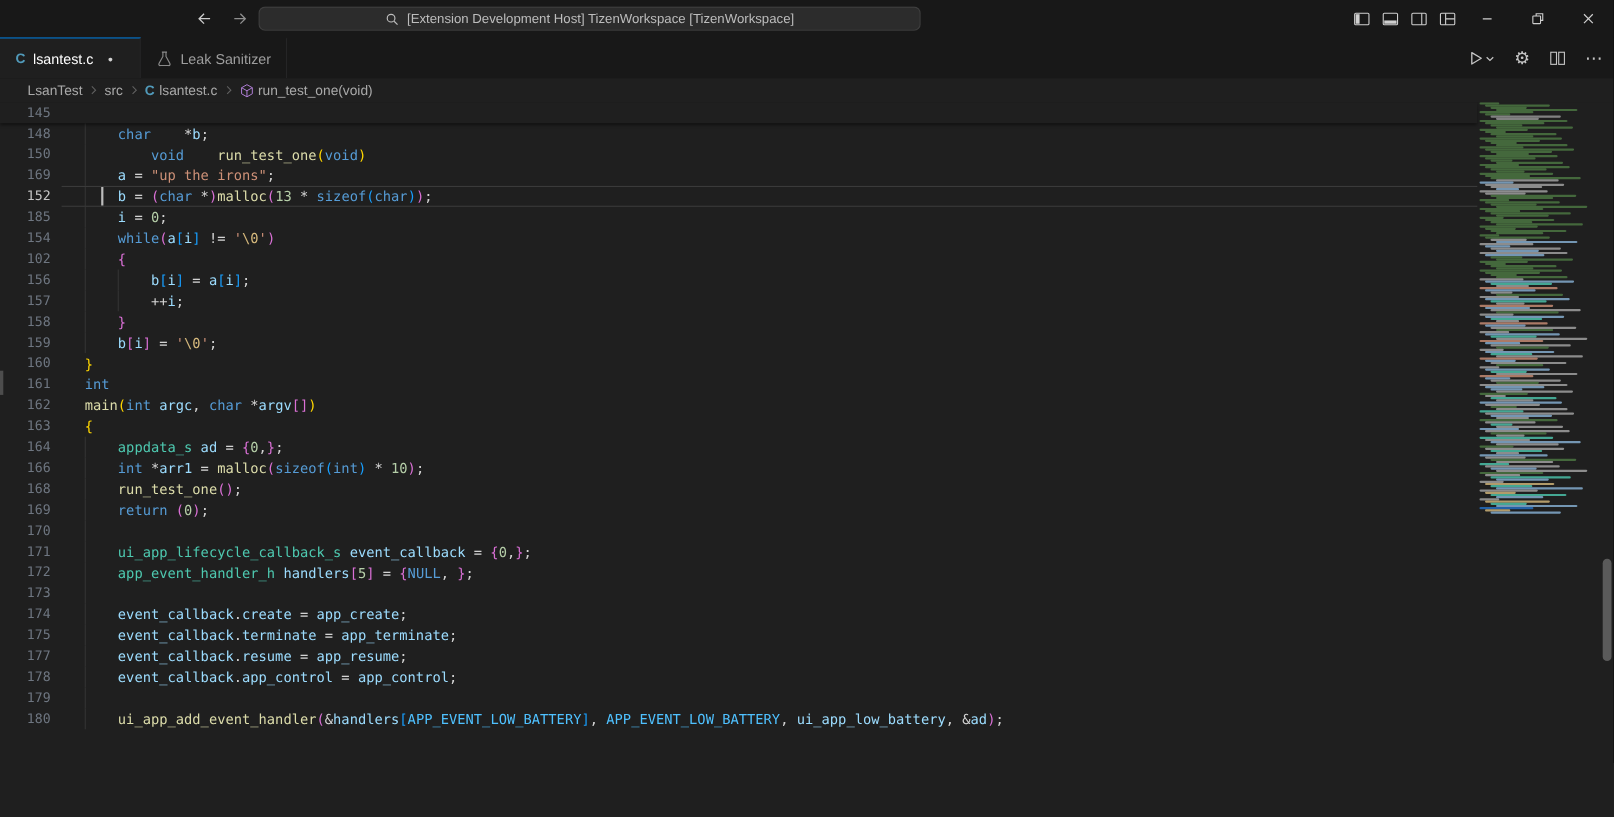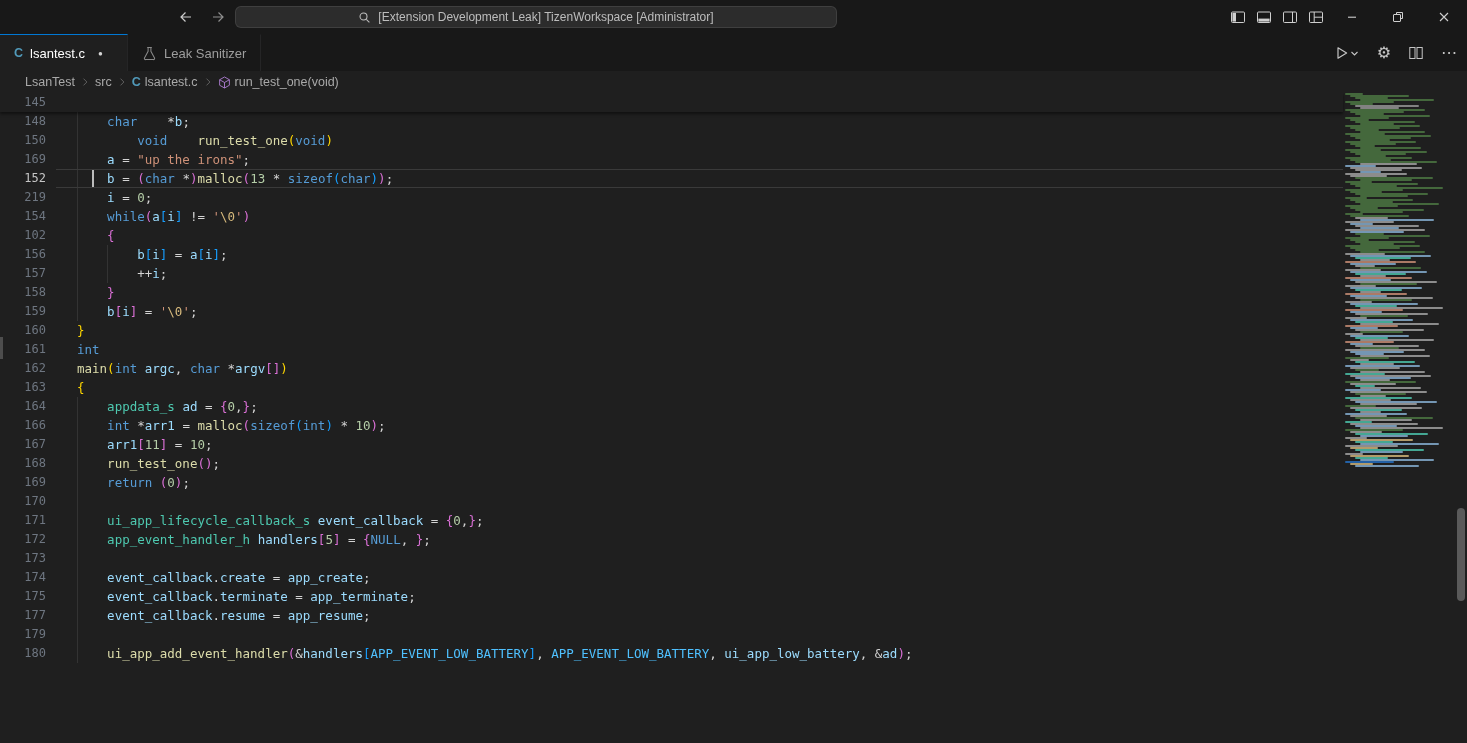--- a/index.html
+++ b/index.html
@@ -82,21 +82,21 @@
         <svg width="16" height="16" viewBox="0 0 16 16">
             <path d="M3 8h10M8.5 3.5L13 8l-4.5 4.5" fill="none" stroke="#8f8f8f" stroke-width="1.2"></path>
           </svg>
       </button>
     </div>
     <div class="command-center">
       <svg width="13" height="13" viewBox="0 0 16 16">
           <circle cx="6.8" cy="6.8" r="4.3" fill="none" stroke="#bdbdbd" stroke-width="1.3"></circle>
           <path d="M10.2 10.2L14 14" stroke="#bdbdbd" stroke-width="1.3"></path>
         </svg>
-      <span>[Extension Development Leak] TizenWorkspace [Administrator]</span>
+      <span>[Extension Development Host] TizenWorkspace [TizenWorkspace]</span>
     </div>
     <div class="win-ctrl">
       <button class="layout-btn">
         <svg width="16" height="16" viewBox="0 0 16 16">
             <rect x="1.5" y="3" width="13" height="10.5" rx="1" fill="none" stroke="#cfcfcf"></rect>
             <rect x="2.4" y="3.9" width="3.6" height="8.7" fill="#cfcfcf"></rect>
           </svg>
       </button>
       <button class="layout-btn">
         <svg width="16" height="16" viewBox="0 0 16 16">
@@ -209,43 +209,43 @@
     <div class="code-pane">
       <div class="sticky mono">
         <span class="ln">145</span>
         <span><span class="tk-kw">void</span><span class="tk-pln">    </span><span class="tk-fn">run_test_one</span><span class="tk-b1">(</span><span class="tk-kw">void</span><span class="tk-b1">)</span></span>
       </div>
       <div class="lines mono">
           <div class="line"><span class="ln">148</span><i class="guide" style="left: 77px;"></i><span><span class="tk-pln">    </span><span class="tk-kw">char</span><span class="tk-pln">    *</span><span class="tk-var">b</span><span class="tk-pln">;</span></span></div>
           <div class="line"><span class="ln">150</span><i class="guide" style="left: 77px;"></i><span></span></div>
           <div class="line"><span class="ln">169</span><i class="guide" style="left: 77px;"></i><span><span class="tk-pln">    </span><span class="tk-var">a</span><span class="tk-pln"> = </span><span class="tk-str">"up the irons"</span><span class="tk-pln">;</span></span></div>
           <div class="line active"><span class="ln">152</span><i class="guide" style="left: 77px;"></i><span><span class="tk-pln">    </span><span class="tk-var">b</span><span class="tk-pln"> = </span><span class="tk-b2">(</span><span class="tk-kw">char</span><span class="tk-pln"> *</span><span class="tk-b2">)</span><span class="tk-fn">malloc</span><span class="tk-b2">(</span><span class="tk-num">13</span><span class="tk-pln"> * </span><span class="tk-kw">sizeof</span><span class="tk-b3">(</span><span class="tk-kw">char</span><span class="tk-b3">)</span><span class="tk-b2">)</span><span class="tk-pln">;</span></span><i class="cursor" style="left: 92.06px;"></i></div>
-          <div class="line"><span class="ln">219</span><i class="guide" style="left: 77px;"></i><span><span class="tk-pln">    </span><span class="tk-var">i</span><span class="tk-pln"> = </span><span class="tk-num">0</span><span class="tk-pln">;</span></span></div>
+          <div class="line"><span class="ln">185</span><i class="guide" style="left: 77px;"></i><span><span class="tk-pln">    </span><span class="tk-var">i</span><span class="tk-pln"> = </span><span class="tk-num">0</span><span class="tk-pln">;</span></span></div>
           <div class="line"><span class="ln">154</span><i class="guide" style="left: 77px;"></i><span><span class="tk-pln">    </span><span class="tk-kw">while</span><span class="tk-b2">(</span><span class="tk-var">a</span><span class="tk-b3">[</span><span class="tk-var">i</span><span class="tk-b3">]</span><span class="tk-pln"> != </span><span class="tk-str">'</span><span class="tk-esc">\0</span><span class="tk-str">'</span><span class="tk-b2">)</span></span></div>
           <div class="line"><span class="ln">102</span><i class="guide" style="left: 77px;"></i><span><span class="tk-pln">    </span><span class="tk-b2">{</span></span></div>
           <div class="line"><span class="ln">156</span><i class="guide" style="left: 77px;"></i><i class="guide" style="left: 107px;"></i><span><span class="tk-pln">        </span><span class="tk-var">b</span><span class="tk-b3">[</span><span class="tk-var">i</span><span class="tk-b3">]</span><span class="tk-pln"> = </span><span class="tk-var">a</span><span class="tk-b3">[</span><span class="tk-var">i</span><span class="tk-b3">]</span><span class="tk-pln">;</span></span></div>
           <div class="line"><span class="ln">157</span><i class="guide" style="left: 77px;"></i><i class="guide" style="left: 107px;"></i><span><span class="tk-pln">        ++</span><span class="tk-var">i</span><span class="tk-pln">;</span></span></div>
           <div class="line"><span class="ln">158</span><i class="guide" style="left: 77px;"></i><span><span class="tk-pln">    </span><span class="tk-b2">}</span></span></div>
           <div class="line"><span class="ln">159</span><i class="guide" style="left: 77px;"></i><span><span class="tk-pln">    </span><span class="tk-var">b</span><span class="tk-b2">[</span><span class="tk-var">i</span><span class="tk-b2">]</span><span class="tk-pln"> = </span><span class="tk-str">'</span><span class="tk-esc">\0</span><span class="tk-str">'</span><span class="tk-pln">;</span></span></div>
           <div class="line"><span class="ln">160</span><span><span class="tk-b1">}</span></span></div>
           <div class="line"><span class="ln">161</span><span><span class="tk-kw">int</span></span></div>
           <div class="line"><span class="ln">162</span><span><span class="tk-fn">main</span><span class="tk-b1">(</span><span class="tk-kw">int</span><span class="tk-pln"> </span><span class="tk-var">argc</span><span class="tk-pln">, </span><span class="tk-kw">char</span><span class="tk-pln"> *</span><span class="tk-var">argv</span><span class="tk-b2">[</span><span class="tk-b2">]</span><span class="tk-b1">)</span></span></div>
           <div class="line"><span class="ln">163</span><span><span class="tk-b1">{</span></span></div>
           <div class="line"><span class="ln">164</span><i class="guide" style="left: 77px;"></i><span><span class="tk-pln">    </span><span class="tk-typ">appdata_s</span><span class="tk-pln"> </span><span class="tk-var">ad</span><span class="tk-pln"> = </span><span class="tk-b2">{</span><span class="tk-num">0</span><span class="tk-pln">,</span><span class="tk-b2">}</span><span class="tk-pln">;</span></span></div>
           <div class="line"><span class="ln">166</span><i class="guide" style="left: 77px;"></i><span><span class="tk-pln">    </span><span class="tk-kw">int</span><span class="tk-pln"> *</span><span class="tk-var">arr1</span><span class="tk-pln"> = </span><span class="tk-fn">malloc</span><span class="tk-b2">(</span><span class="tk-kw">sizeof</span><span class="tk-b3">(</span><span class="tk-kw">int</span><span class="tk-b3">)</span><span class="tk-pln"> * </span><span class="tk-num">10</span><span class="tk-b2">)</span><span class="tk-pln">;</span></span></div>
-          <div class="line"><span class="ln">167</span><i class="guide" style="left: 77px;"></i><span><span class="tk-pln">    </span><span class="tk-var">arr1</span><span class="tk-b2">[</span><span class="tk-num">11</span><span class="tk-b2">]</span><span class="tk-pln"> = </span><span class="tk-num">10</span><span class="tk-pln">;</span></span></div>
           <div class="line"><span class="ln">168</span><i class="guide" style="left: 77px;"></i><span><span class="tk-pln">    </span><span class="tk-fn">run_test_one</span><span class="tk-b2">(</span><span class="tk-b2">)</span><span class="tk-pln">;</span></span></div>
           <div class="line"><span class="ln">169</span><i class="guide" style="left: 77px;"></i><span><span class="tk-pln">    </span><span class="tk-kw">return</span><span class="tk-pln"> </span><span class="tk-b2">(</span><span class="tk-num">0</span><span class="tk-b2">)</span><span class="tk-pln">;</span></span></div>
           <div class="line"><span class="ln">170</span><i class="guide" style="left: 77px;"></i><span></span></div>
           <div class="line"><span class="ln">171</span><i class="guide" style="left: 77px;"></i><span><span class="tk-pln">    </span><span class="tk-typ">ui_app_lifecycle_callback_s</span><span class="tk-pln"> </span><span class="tk-var">event_callback</span><span class="tk-pln"> = </span><span class="tk-b2">{</span><span class="tk-num">0</span><span class="tk-pln">,</span><span class="tk-b2">}</span><span class="tk-pln">;</span></span></div>
           <div class="line"><span class="ln">172</span><i class="guide" style="left: 77px;"></i><span><span class="tk-pln">    </span><span class="tk-typ">app_event_handler_h</span><span class="tk-pln"> </span><span class="tk-var">handlers</span><span class="tk-b2">[</span><span class="tk-num">5</span><span class="tk-b2">]</span><span class="tk-pln"> = </span><span class="tk-b2">{</span><span class="tk-kw">NULL</span><span class="tk-pln">, </span><span class="tk-b2">}</span><span class="tk-pln">;</span></span></div>
           <div class="line"><span class="ln">173</span><i class="guide" style="left: 77px;"></i><span></span></div>
           <div class="line"><span class="ln">174</span><i class="guide" style="left: 77px;"></i><span><span class="tk-pln">    </span><span class="tk-var">event_callback</span><span class="tk-pln">.</span><span class="tk-var">create</span><span class="tk-pln"> = </span><span class="tk-var">app_create</span><span class="tk-pln">;</span></span></div>
           <div class="line"><span class="ln">175</span><i class="guide" style="left: 77px;"></i><span><span class="tk-pln">    </span><span class="tk-var">event_callback</span><span class="tk-pln">.</span><span class="tk-var">terminate</span><span class="tk-pln"> = </span><span class="tk-var">app_terminate</span><span class="tk-pln">;</span></span></div>
           <div class="line"><span class="ln">177</span><i class="guide" style="left: 77px;"></i><span><span class="tk-pln">    </span><span class="tk-var">event_callback</span><span class="tk-pln">.</span><span class="tk-var">resume</span><span class="tk-pln"> = </span><span class="tk-var">app_resume</span><span class="tk-pln">;</span></span></div>
+          <div class="line"><span class="ln">178</span><i class="guide" style="left: 77px;"></i><span><span class="tk-pln">    </span><span class="tk-var">event_callback</span><span class="tk-pln">.</span><span class="tk-var">app_control</span><span class="tk-pln"> = </span><span class="tk-var">app_control</span><span class="tk-pln">;</span></span></div>
           <div class="line"><span class="ln">179</span><i class="guide" style="left: 77px;"></i><span></span></div>
           <div class="line"><span class="ln">180</span><i class="guide" style="left: 77px;"></i><span><span class="tk-pln">    </span><span class="tk-fn">ui_app_add_event_handler</span><span class="tk-b2">(</span><span class="tk-pln">&amp;</span><span class="tk-var">handlers</span><span class="tk-b3">[</span><span class="tk-cst">APP_EVENT_LOW_BATTERY</span><span class="tk-b3">]</span><span class="tk-pln">, </span><span class="tk-cst">APP_EVENT_LOW_BATTERY</span><span class="tk-pln">, </span><span class="tk-var">ui_app_low_battery</span><span class="tk-pln">, &amp;</span><span class="tk-var">ad</span><span class="tk-b2">)</span><span class="tk-pln">;</span></span></div>
         </div>
     </div>
     <div class="minimap">
       <div>
           <div class="mm-row" style="width: 16%; margin-left: 2px; background: rgb(78, 123, 67);"></div>
           <div class="mm-row" style="width: 53%; margin-left: 7px; background: rgb(78, 123, 67);"></div>
           <div class="mm-row" style="width: 30%; margin-left: 12px; background: rgb(78, 123, 67);"></div>
           <div class="mm-row" style="width: 67%; margin-left: 17px; background: rgb(78, 123, 67);"></div>

